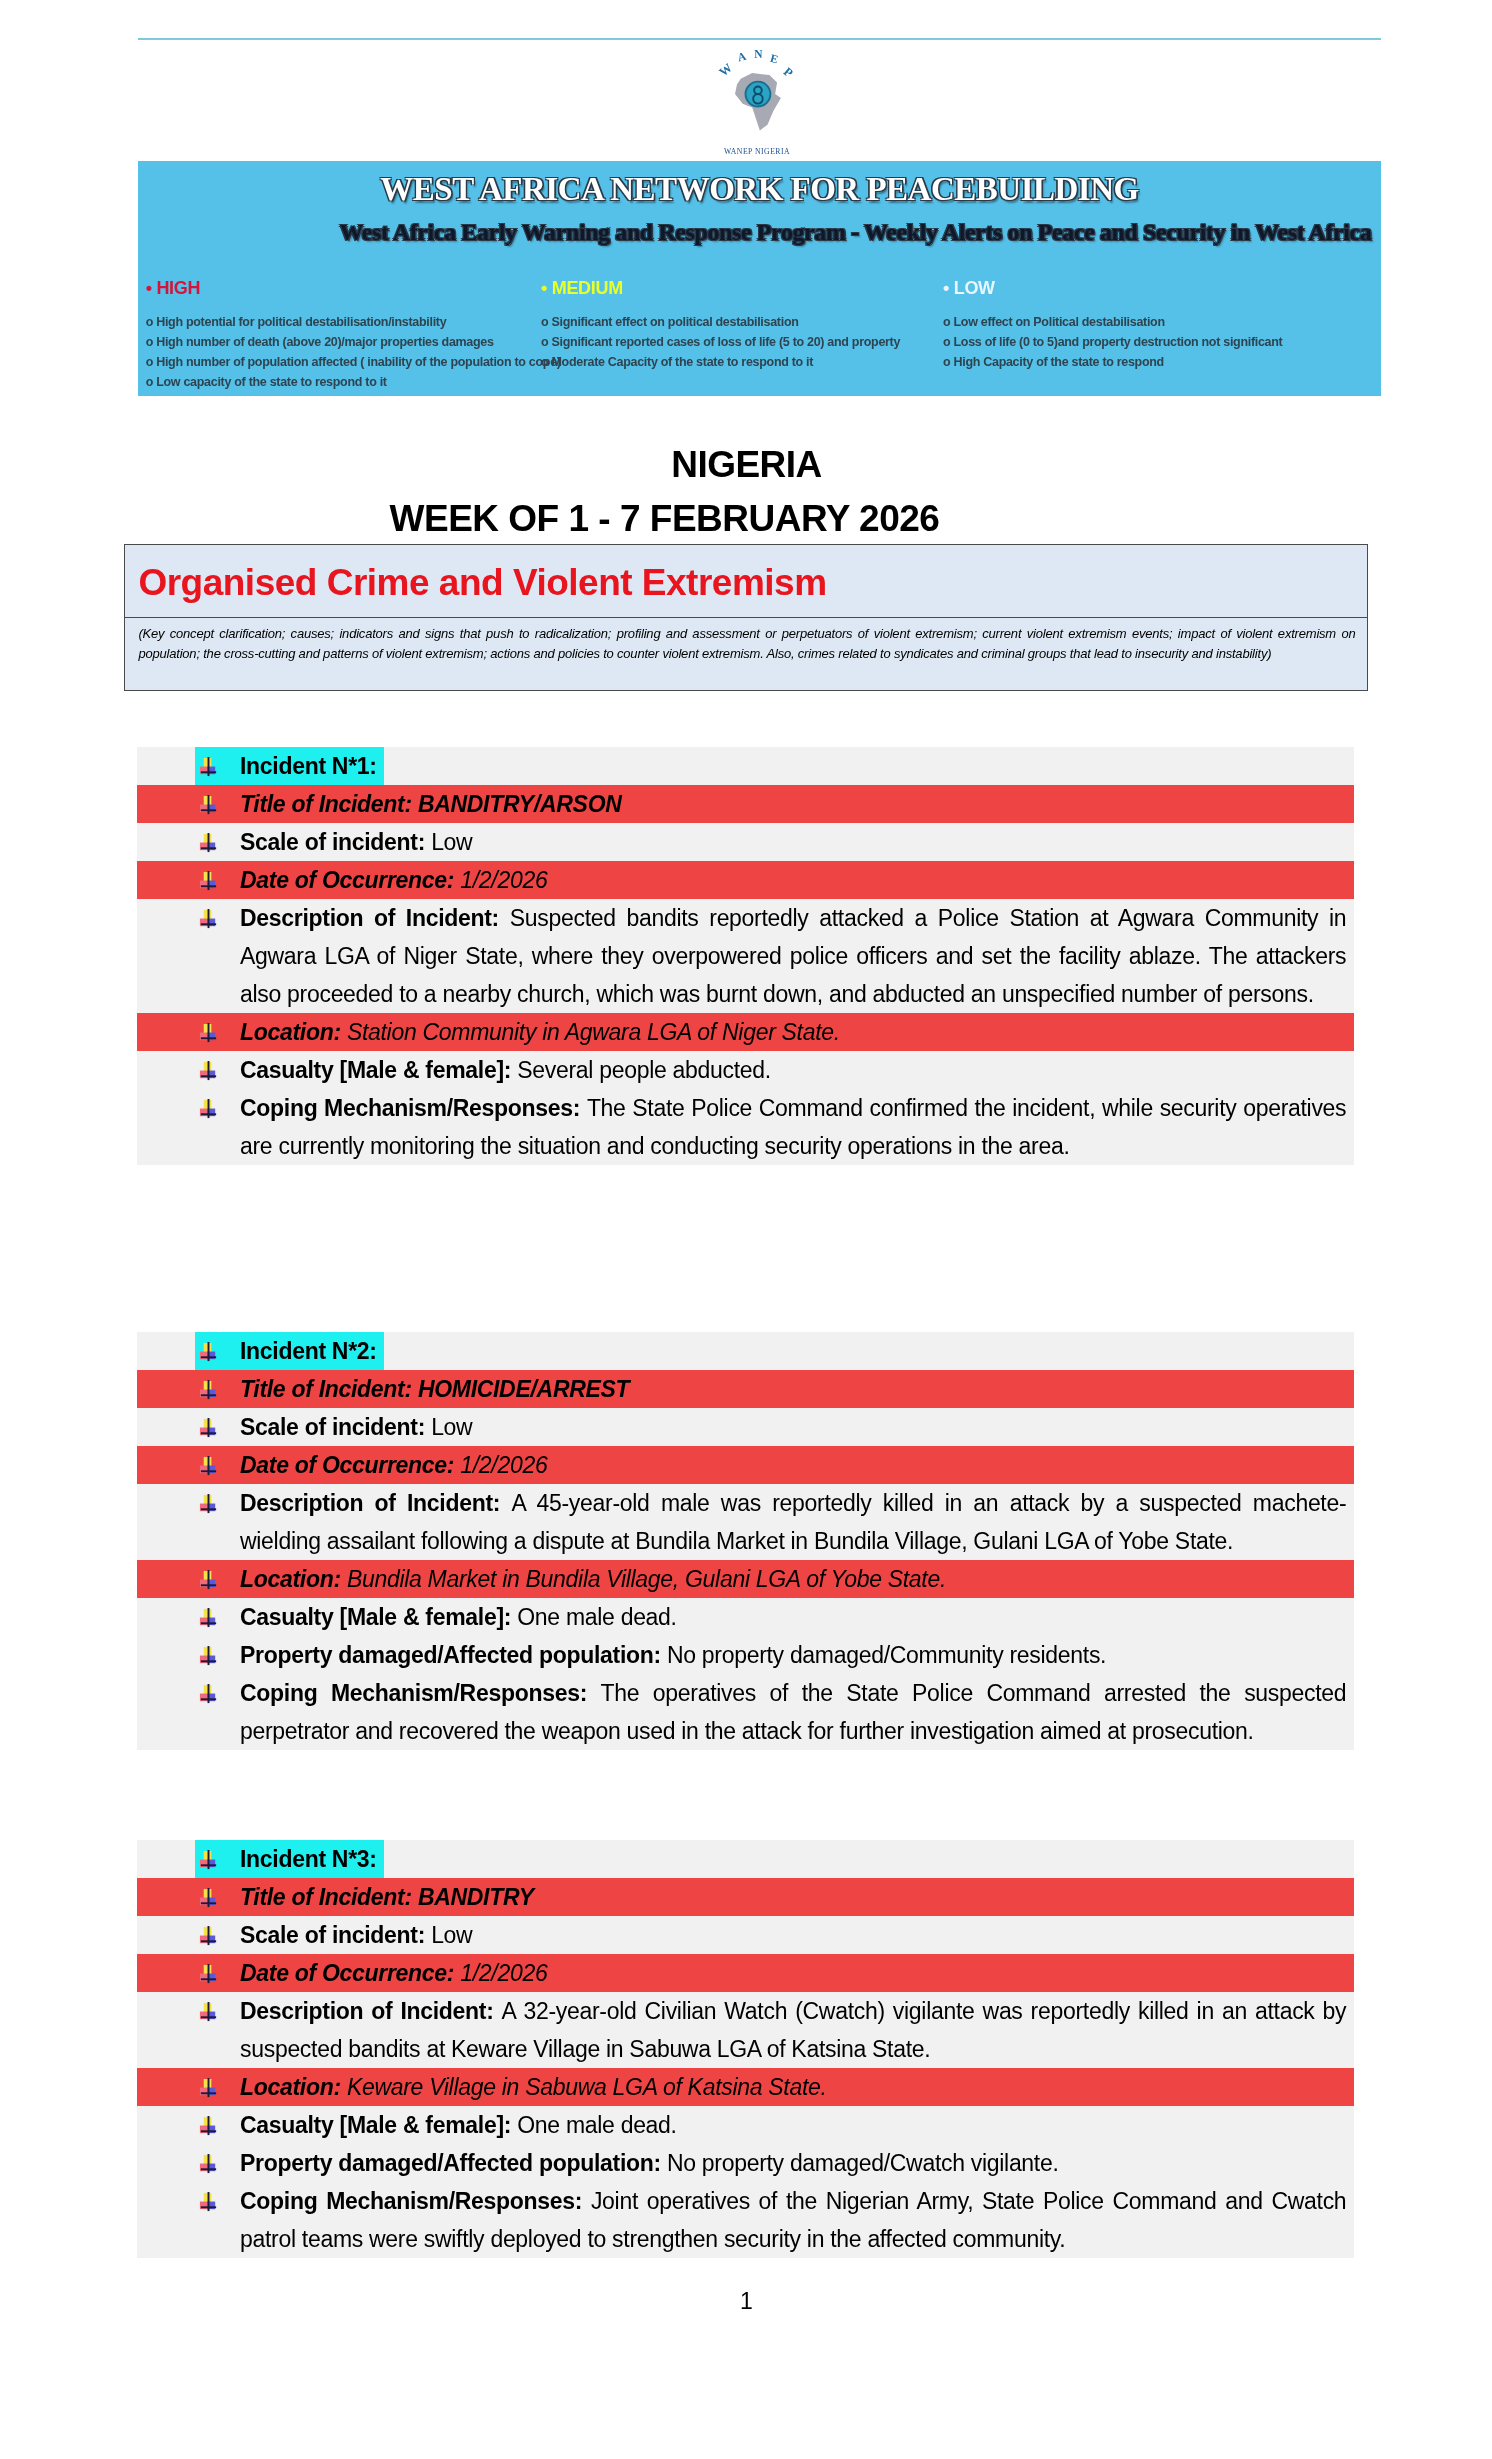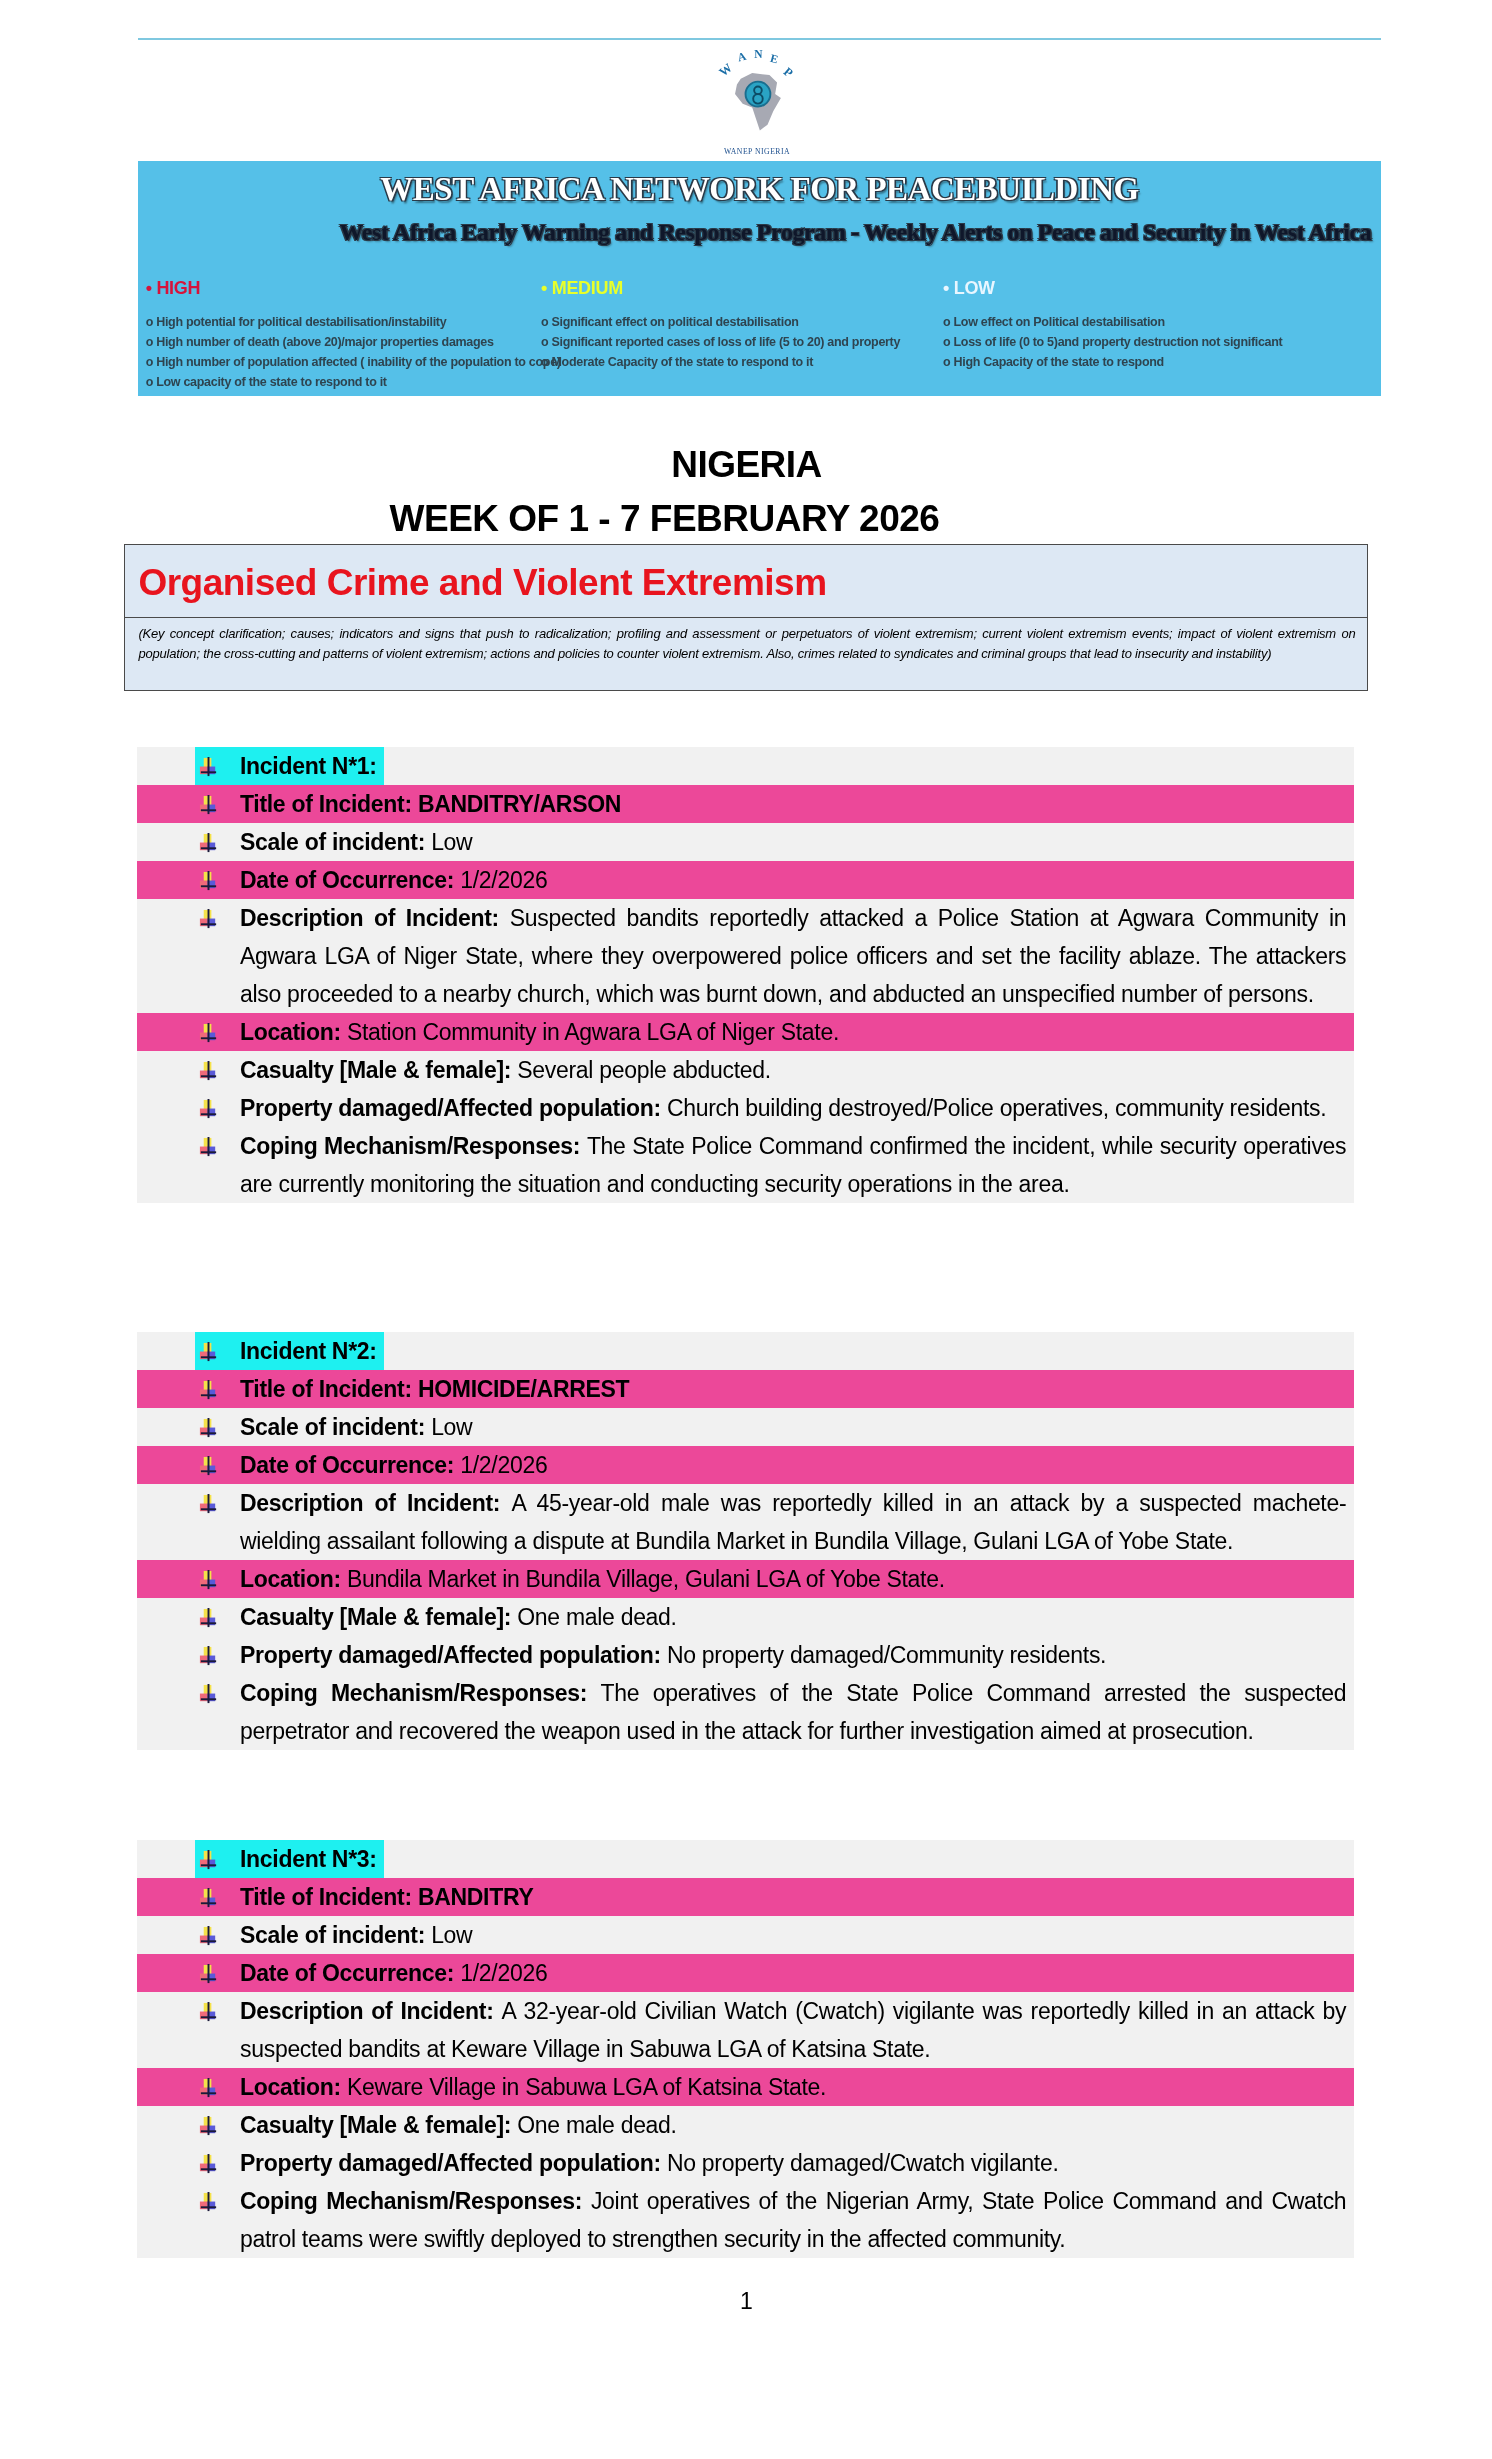--- a/index.html
+++ b/index.html
@@ -43,21 +43,21 @@
                color:#e8141e; letter-spacing:-0.5px; }
   .cat-divider { position:absolute; left:0; right:0; top:72px; border-top:1.9px solid #4a4a4a; }
   .cat-desc { position:absolute; left:13.4px; right:11.5px; top:79px; font-size:13px; font-weight:normal;
               font-style:italic; line-height:20px; text-align:justify; letter-spacing:-0.2px; }
 
   
   .incident { position:absolute; left:137px; width:1217px; }
   .row { position:relative; padding-left:103px; padding-right:7.7px; font-size:23px; line-height:38px;
          text-align:justify; letter-spacing:-0.3px; }
   .row.g { background:#f1f1f1; }
-  .row.w { background:#ec4899; }
+  .row.w { background:#ef4444;font-style:italic; }
   .bullet { position:absolute; left:61px; top:9.6px; width:21px; height:21px; }
   .row .lbl { font-weight:bold; }
   .row .highlight { position:absolute; left:58px; top:0; height:38px; background:#1ef0f0; }
   .row.head { font-weight:bold; }
   .row.head .txt { position:relative; }
 
   .page-num { position:absolute; left:0; width:1493px; top:2288px; text-align:center; font-size:23px; }
 </style>
 </head>
 <body>
@@ -187,30 +187,20 @@
     <span class="lbl">Casualty [Male &amp; female]: </span><span>Several people abducted.</span>
   </div>
   <div class="row g">
     <svg class="bullet" viewBox="0 0 22 22">
         <rect x="6" y="1" width="8" height="10" fill="#f5e24a"></rect>
         <rect x="2" y="10" width="10" height="8" fill="#ef6a7a"></rect>
         <rect x="10" y="10" width="8" height="8" fill="#5a5ad8"></rect>
         <rect x="10" y="0" width="2" height="20" fill="#1a1a3a"></rect>
         <rect x="3" y="15" width="16" height="2" fill="#1a1a3a"></rect>
       </svg>
-    <span class="lbl">Property damaged/Affected population: </span><span>Church building destroyed/Police operatives, community residents.</span>
-  </div>
-  <div class="row g">
-    <svg class="bullet" viewBox="0 0 22 22">
-        <rect x="6" y="1" width="8" height="10" fill="#f5e24a"></rect>
-        <rect x="2" y="10" width="10" height="8" fill="#ef6a7a"></rect>
-        <rect x="10" y="10" width="8" height="8" fill="#5a5ad8"></rect>
-        <rect x="10" y="0" width="2" height="20" fill="#1a1a3a"></rect>
-        <rect x="3" y="15" width="16" height="2" fill="#1a1a3a"></rect>
-      </svg>
     <span class="lbl">Coping Mechanism/Responses: </span><span>The State Police Command confirmed the incident, while security operatives are currently monitoring the situation and conducting security operations in the area.</span>
   </div>
 </div>
 
 <div class="incident" style="top:1332px;">
   <div class="row g head">
     <span class="highlight" style="width:189px;"></span>
     <svg class="bullet" viewBox="0 0 22 22">
         <rect x="6" y="1" width="8" height="10" fill="#f5e24a"></rect>
         <rect x="2" y="10" width="10" height="8" fill="#ef6a7a"></rect>

